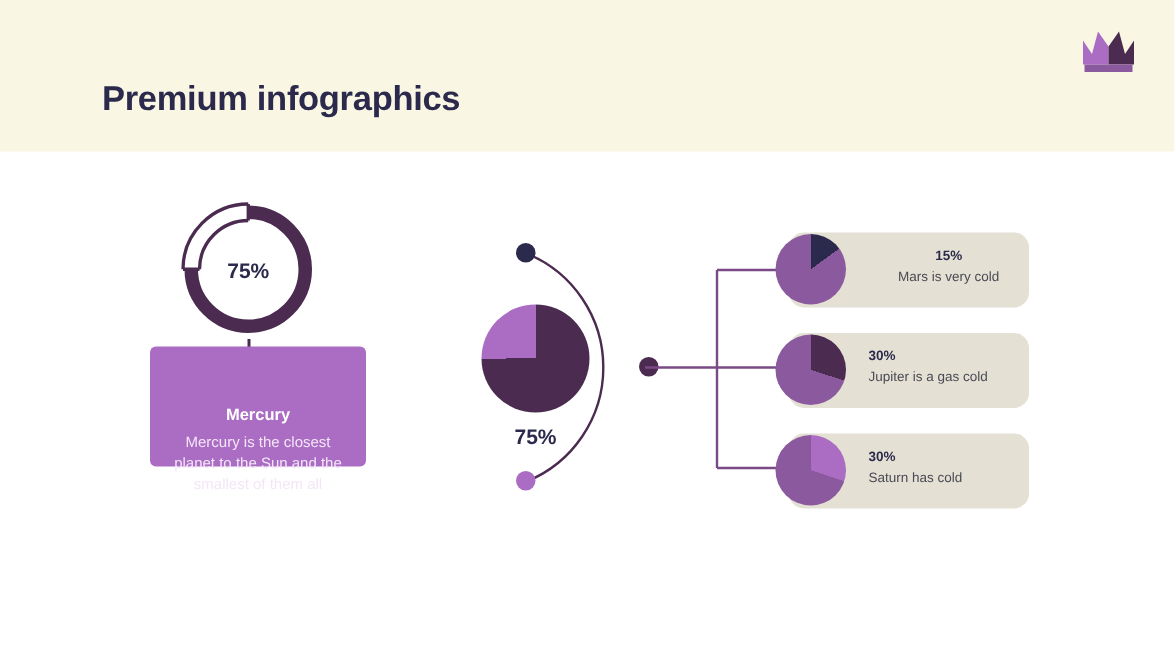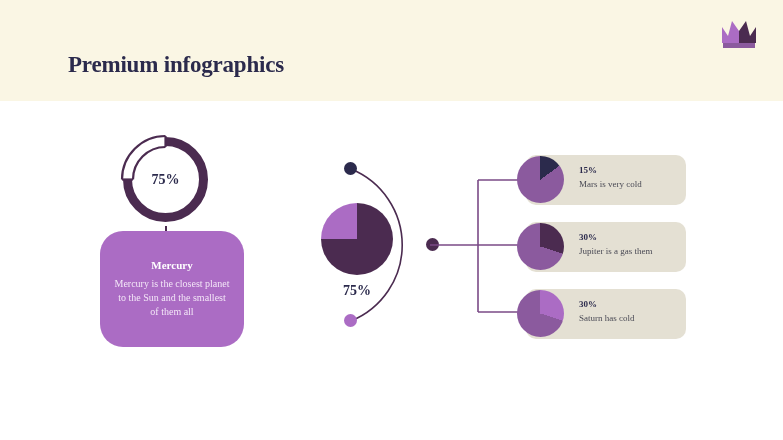--- a/index.html
+++ b/index.html
@@ -13,21 +13,20 @@
     font-family: "Liberation Sans", sans-serif;
     overflow: hidden;
     position: relative;
   }
   #slide {
     position: relative;
     width: 783px;
     height: 440px;
     background: #ffffff;
     overflow: hidden;
-    font-family: Liberation Serif, serif;
   }
 
   
   .header-band {
     position: absolute;
     left: 0;
     top: 0;
     width: 783px;
     height: 101px;
     background: #faf6e4;
@@ -77,25 +76,25 @@
     top: 226px;
     width: 2px;
     height: 26px;
     background: #4b2b50;
   }
   .mercury-card {
     position: absolute;
     left: 100px;
     top: 231px;
     width: 144px;
-    height: 116px;
+    height: 80px;
     background: #ab6cc4;
-    border-radius: 23px;
+    border-radius: 4px;
     box-sizing: border-box;
-    padding: 28px 14px 10px 14px;
+    padding: 40px 14px 10px 14px;
     text-align: center;
   }
   .mercury-title {
     font-size: 11px;
     font-weight: bold;
     color: #ffffff;
     margin-bottom: 6px;
   }
   .mercury-desc {
     font-size: 10px;
@@ -169,21 +168,21 @@
   .fact-card {
     position: absolute;
     left: 526px;
     width: 160px;
     height: 50px;
     background: #e4e0d3;
     border-radius: 10px;
     box-sizing: border-box;
     padding: 9px 0 0 53px;
   }
-  .fact-card.r1 { top: 155px; }
+  .fact-card.r1 { top: 155px; text-align: center; }
   .fact-card.r2 { top: 222px; }
   .fact-card.r3 { top: 289px; }
   .fact-pct {
     font-size: 9px;
     font-weight: bold;
     color: #2b2a4c;
     line-height: 13px;
   }
   .fact-text {
     font-size: 9px;
@@ -255,21 +254,21 @@
   </svg>
 
   <div class="fact-card r1">
     <div class="fact-pct">15%</div>
     <div class="fact-text">Mars is very cold</div>
   </div>
   <div class="fact-pie p1"></div>
 
   <div class="fact-card r2">
     <div class="fact-pct">30%</div>
-    <div class="fact-text">Jupiter is a gas them</div>
+    <div class="fact-text">Jupiter is a gas cold</div>
   </div>
   <div class="fact-pie p2"></div>
 
   <div class="fact-card r3">
     <div class="fact-pct">30%</div>
     <div class="fact-text">Saturn has cold</div>
   </div>
   <div class="fact-pie p3"></div>
 
 </div>

